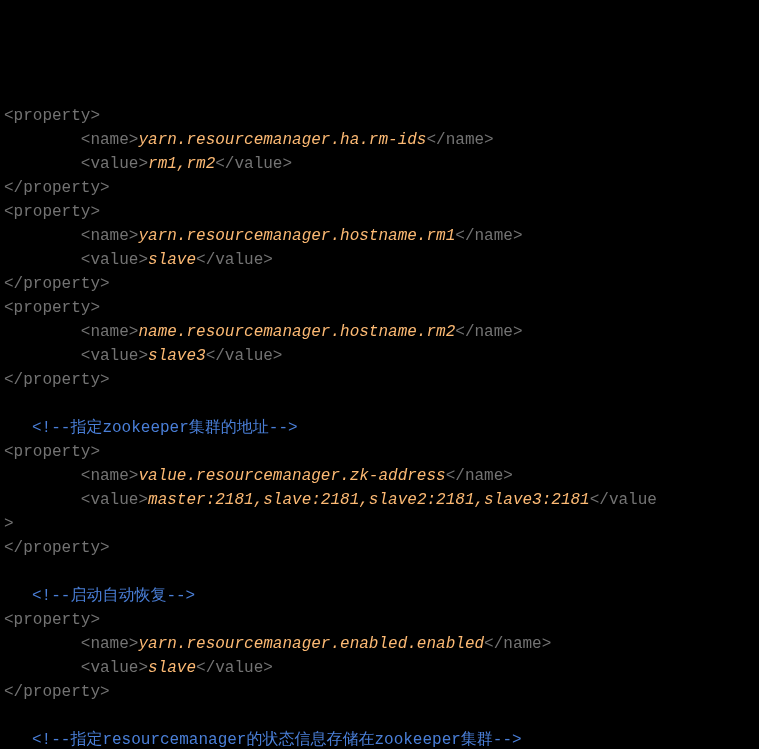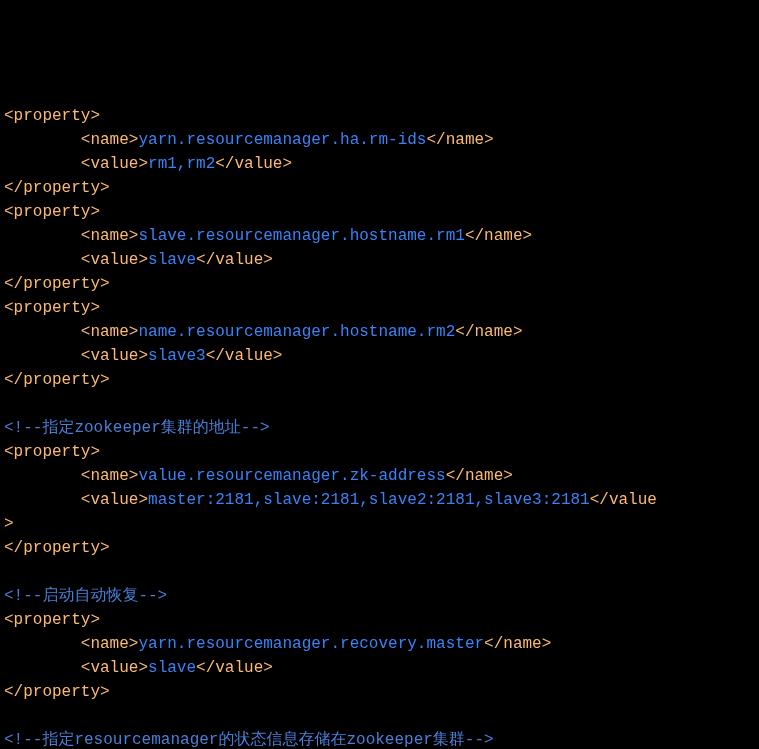--- a/index.html
+++ b/index.html
@@ -9,52 +9,52 @@
     font-family: "Consolas", "Courier New", monospace;
     font-size: 16px;
     line-height: 1.5;
     color: #ffffff;
     width: 759px;
     box-sizing: border-box;
     white-space: pre-wrap;
     word-break: break-all;
     position: relative;
   }
-  .tag { color: #fdba74; }
-  .comment { color: #4a7fd8; }
-  .text { color: #3b82f6; }
+  .tag { color: #737373; }
+  .comment { color: #4a7fd8; margin-left: 28px; }
+  .text { color: #fdba74; font-style: italic; }
 </style>
 </head>
 <body>
 
 
 
 <div><span class="tag">&lt;property&gt;</span>
         <span class="tag">&lt;name&gt;</span><span class="text">yarn.resourcemanager.ha.rm-ids</span><span class="tag">&lt;/name&gt;</span>
         <span class="tag">&lt;value&gt;</span><span class="text">rm1,rm2</span><span class="tag">&lt;/value&gt;</span>
 <span class="tag">&lt;/property&gt;</span>
 <span class="tag">&lt;property&gt;</span>
-        <span class="tag">&lt;name&gt;</span><span class="text">slave.resourcemanager.hostname.rm1</span><span class="tag">&lt;/name&gt;</span>
+        <span class="tag">&lt;name&gt;</span><span class="text">yarn.resourcemanager.hostname.rm1</span><span class="tag">&lt;/name&gt;</span>
         <span class="tag">&lt;value&gt;</span><span class="text">slave</span><span class="tag">&lt;/value&gt;</span>
 <span class="tag">&lt;/property&gt;</span>
 <span class="tag">&lt;property&gt;</span>
         <span class="tag">&lt;name&gt;</span><span class="text">name.resourcemanager.hostname.rm2</span><span class="tag">&lt;/name&gt;</span>
         <span class="tag">&lt;value&gt;</span><span class="text">slave3</span><span class="tag">&lt;/value&gt;</span>
 <span class="tag">&lt;/property&gt;</span>
 
 <span class="comment">&lt;!--指定zookeeper集群的地址--&gt;</span>
 <span class="tag">&lt;property&gt;</span>
         <span class="tag">&lt;name&gt;</span><span class="text">value.resourcemanager.zk-address</span><span class="tag">&lt;/name&gt;</span>
         <span class="tag">&lt;value&gt;</span><span class="text">master:2181,slave:2181,slave2:2181,slave3:2181</span><span class="tag">&lt;/value</span>
 <span class="tag">&gt;</span>
 <span class="tag">&lt;/property&gt;</span>
 
 <span class="comment">&lt;!--启动自动恢复--&gt;</span>
 <span class="tag">&lt;property&gt;</span>
-        <span class="tag">&lt;name&gt;</span><span class="text">yarn.resourcemanager.recovery.master</span><span class="tag">&lt;/name&gt;</span>
+        <span class="tag">&lt;name&gt;</span><span class="text">yarn.resourcemanager.enabled.enabled</span><span class="tag">&lt;/name&gt;</span>
         <span class="tag">&lt;value&gt;</span><span class="text">slave</span><span class="tag">&lt;/value&gt;</span>
 <span class="tag">&lt;/property&gt;</span>
 
 <span class="comment">&lt;!--指定resourcemanager的状态信息存储在zookeeper集群--&gt;</span>
 
         
                 
 
 
 </div>

